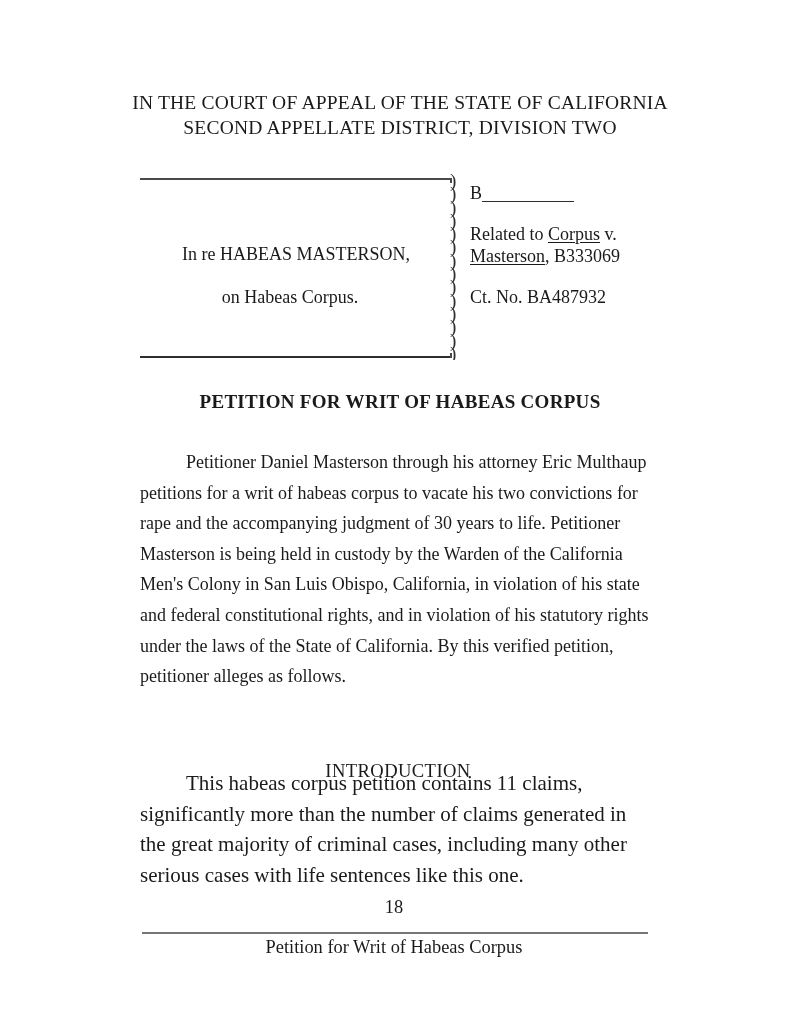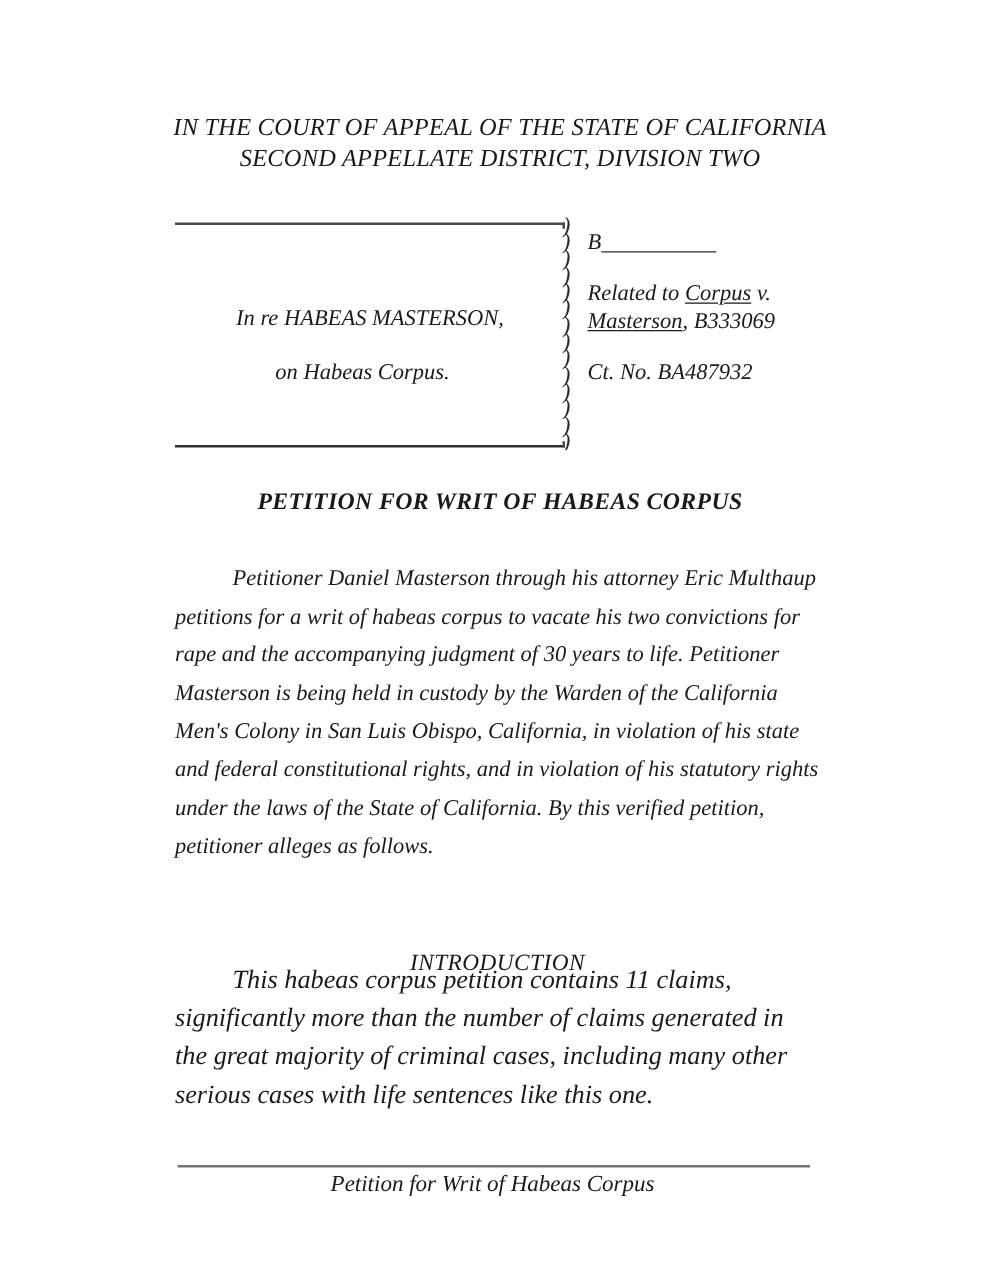--- a/index.html
+++ b/index.html
@@ -16,21 +16,20 @@
     overflow: hidden;
   }
 
   .page {
     position: absolute;
     left: 0;
     top: 0;
     width: 791px;
     height: 1024px;
     background: #ffffff;
-    font-style: italic;
   }
 
   
   .court-header {
     position: absolute;
     left: 120px;
     top: 90px;
     width: 560px;
     text-align: center;
     font-size: 19.5px;
@@ -264,16 +263,17 @@
 
   <div class="body-text">
     <p class="indent">Petitioner Daniel Masterson through his attorney Eric Multhaup petitions for a writ of habeas corpus to vacate his two convictions for rape and the accompanying judgment of 30 years to life. Petitioner Masterson is being held in custody by the Warden of the California Men's Colony in San Luis Obispo, California, in violation of his state and federal constitutional rights, and in violation of his statutory rights under the laws of the State of California. By this verified petition, petitioner alleges as follows.</p>
   </div>
 
   <div class="section-heading">INTRODUCTION</div>
   <div class="body-text-2">
     <p class="indent">This habeas corpus petition contains 11 claims, significantly more than the number of claims generated in the great majority of criminal cases, including many other serious cases with life sentences like this one.</p>
   </div>
 
+  <div class="page-number">18</div>
   <div class="footer-rule"></div>
   <div class="footer-text">Petition for Writ of Habeas Corpus</div>
 
 </div>
 
 </body></html>

